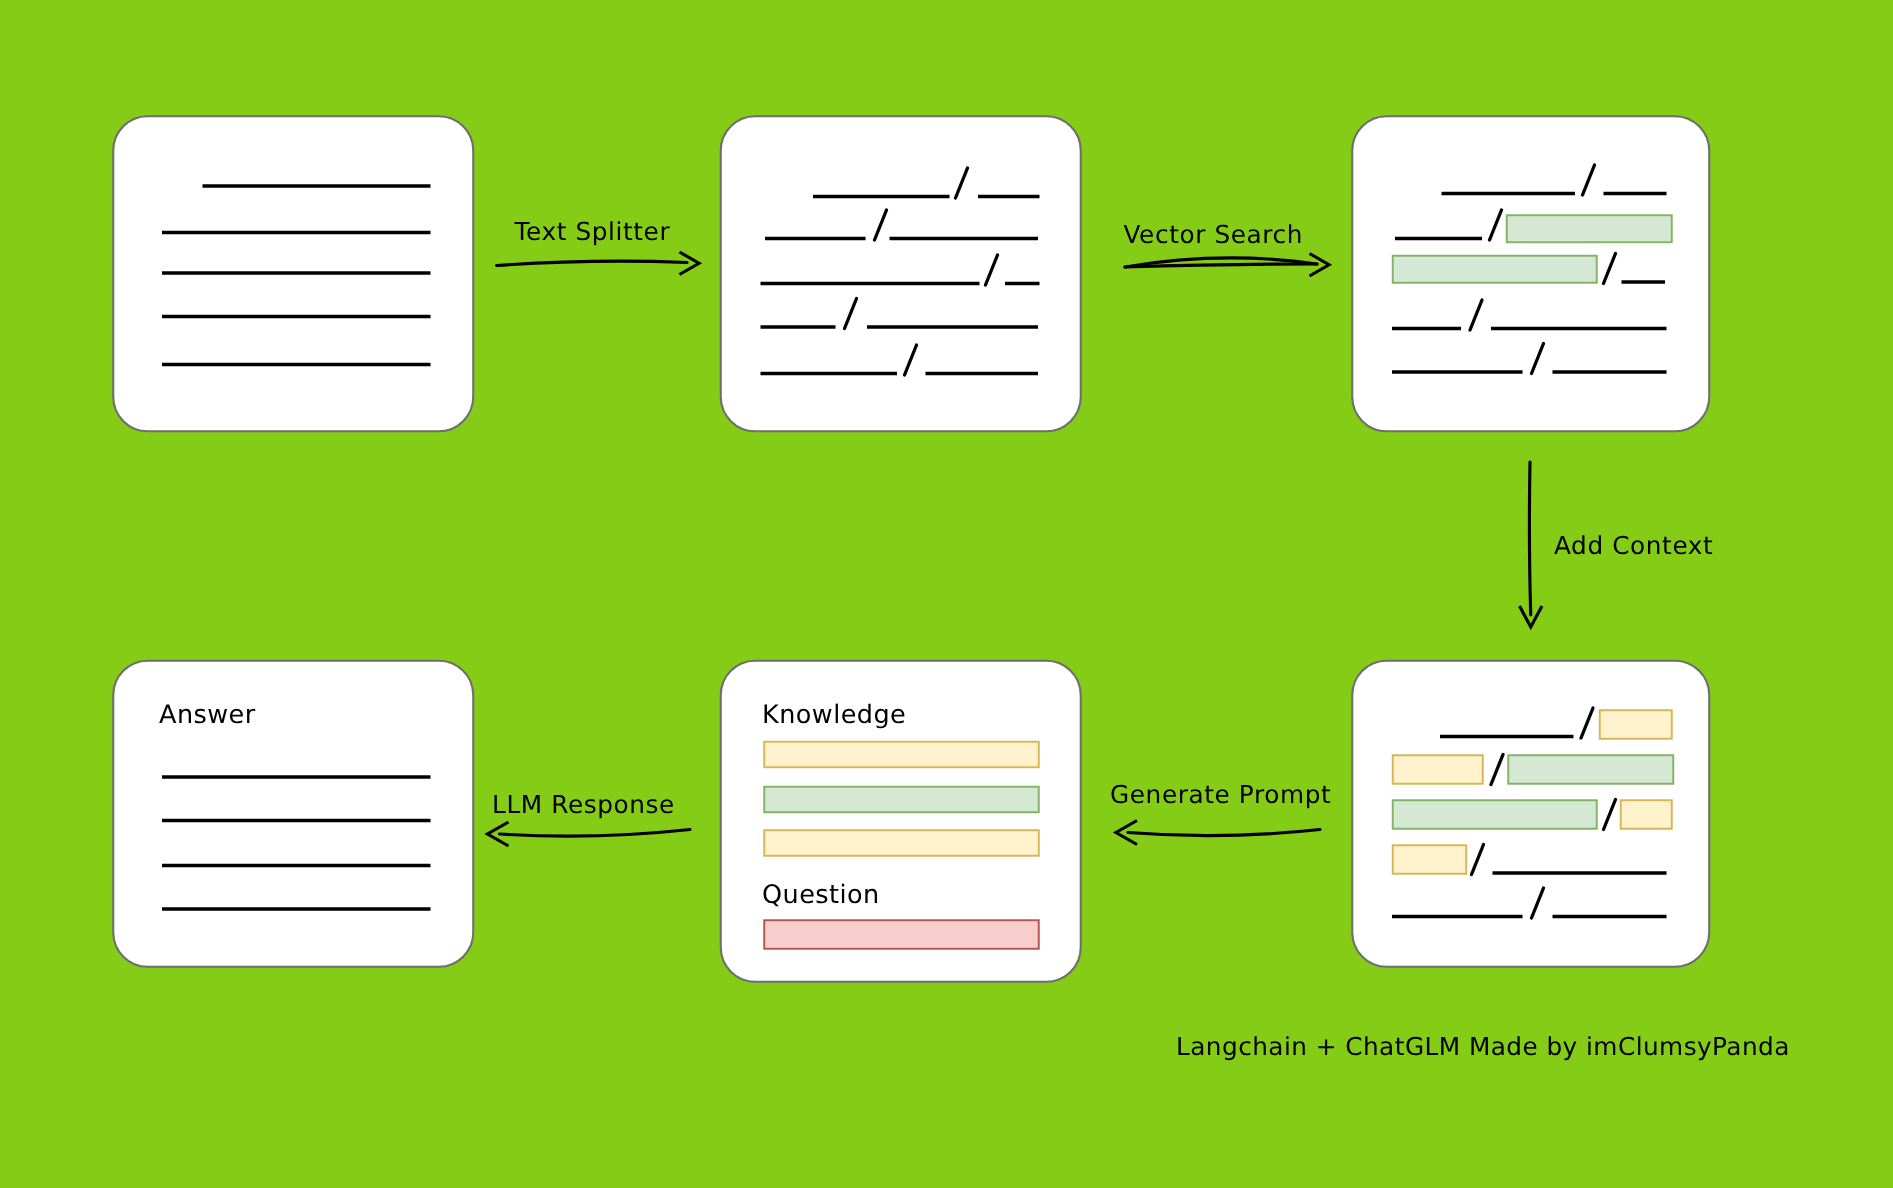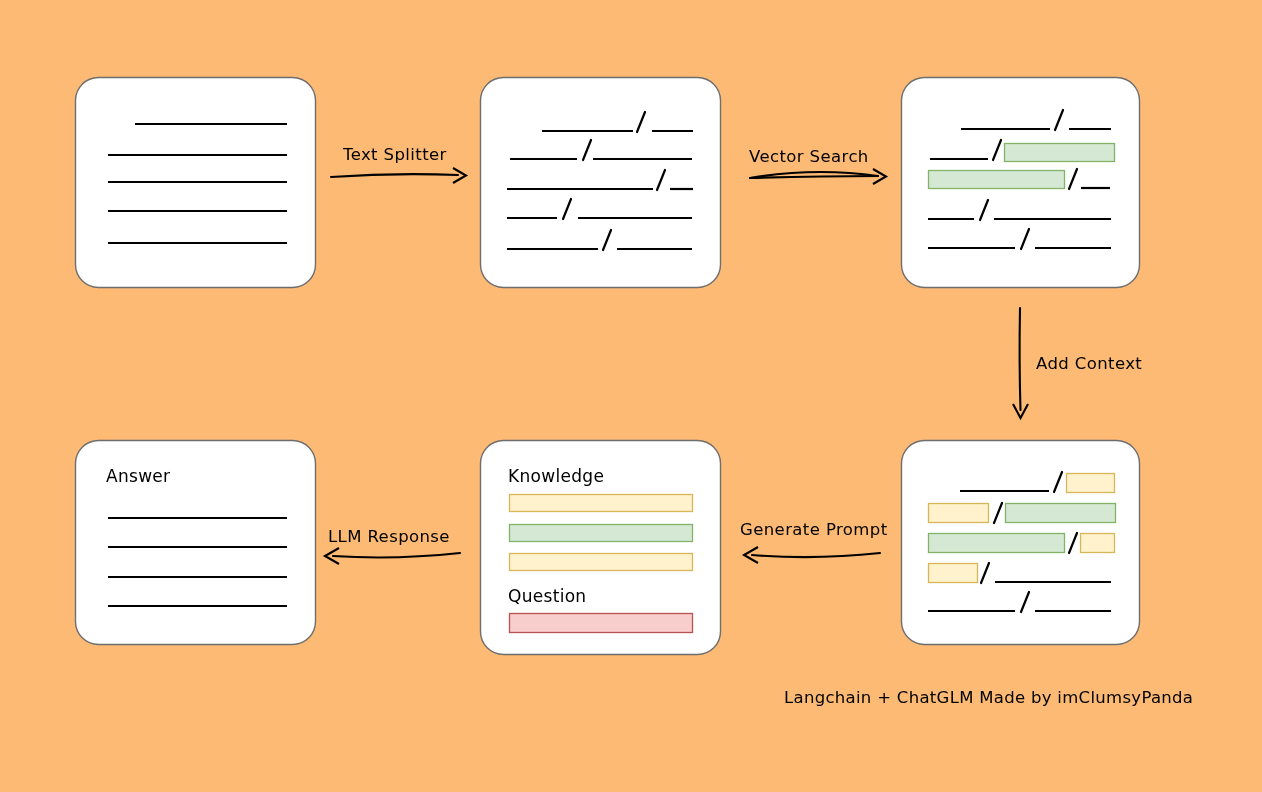--- a/index.html
+++ b/index.html
@@ -10,21 +10,21 @@
   body {
     width: 1262px;
     height: 792px;
     font-family: "DejaVu Sans", sans-serif;
     overflow: hidden;
   }
   #diagram-root {
     position: relative;
     width: 1262px;
     height: 792px;
-    background: #fdba74;
+    background: #84cc16;
   }
   svg.canvas {
     position: absolute;
     top: 0;
     left: 0;
     width: 1262px;
     height: 792px;
   }
   .node-box {
     fill: #ffffff;

